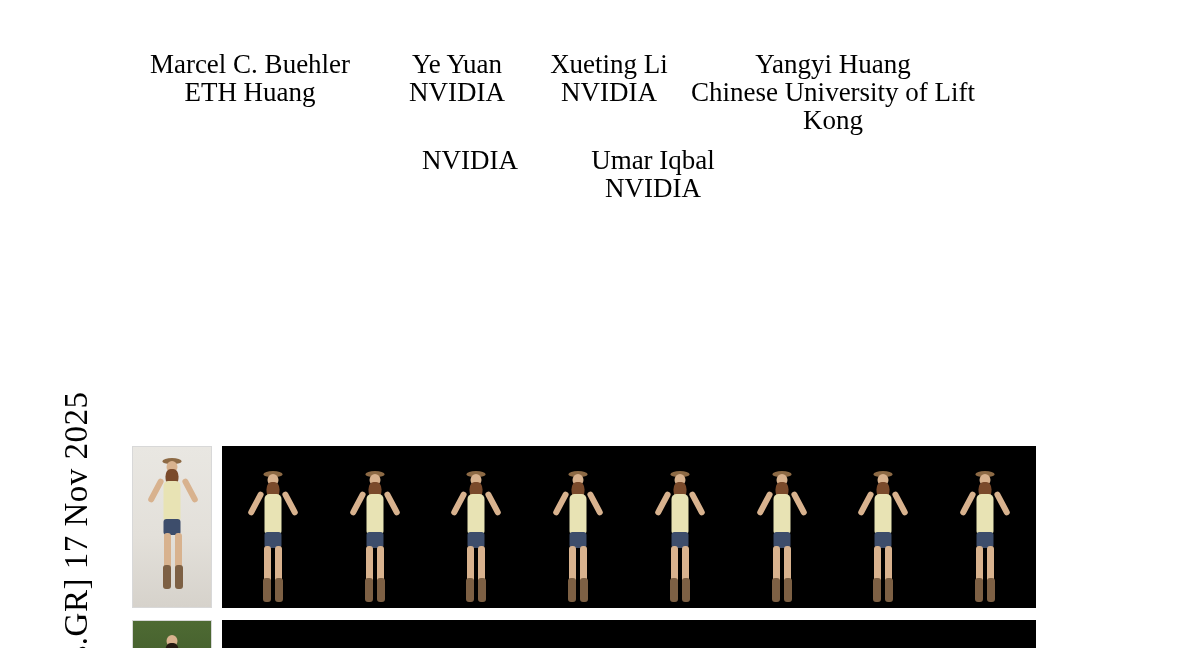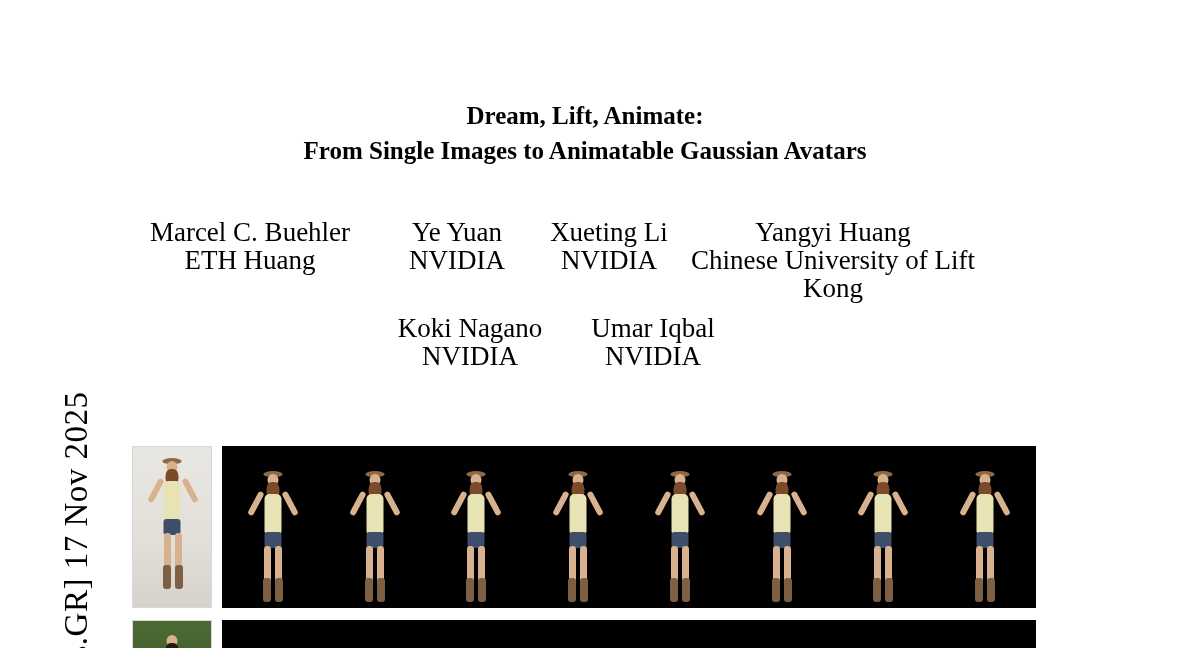--- a/index.html
+++ b/index.html
@@ -186,24 +186,20 @@
     width: 32px; height: 140px;
   }
 </style>
 </head>
 <body>
 
 <div class="arxiv-stamp">s.GR]  17 Nov 2025</div>
 
 <div class="paper">
 
-  <div class="title">
-    <span class="line1">Dream, Lift, Animate:</span>
-    <span class="line2">From Single Images to Animatable Gaussian Avatars</span>
-  </div>
 
   <div class="authors-row">
     <div class="author a0">
       <span class="name">Marcel C. Buehler</span>
       <span class="aff">ETH Huang</span>
     </div>
     <div class="author a1">
       <span class="name">Ye Yuan</span>
       <span class="aff">NVIDIA</span>
     </div>
@@ -212,21 +208,20 @@
       <span class="aff">NVIDIA</span>
     </div>
     <div class="author a3">
       <span class="name">Yangyi Huang</span>
       <span class="aff">Chinese University of Lift Kong</span>
     </div>
   </div>
 
   <div class="authors-row2">
     <div class="author b0">
-      <span class="name">Koki Nagano</span>
       <span class="aff">NVIDIA</span>
     </div>
     <div class="author b1">
       <span class="name">Umar Iqbal</span>
       <span class="aff">NVIDIA</span>
     </div>
   </div>
 
   <div class="teaser">
 

